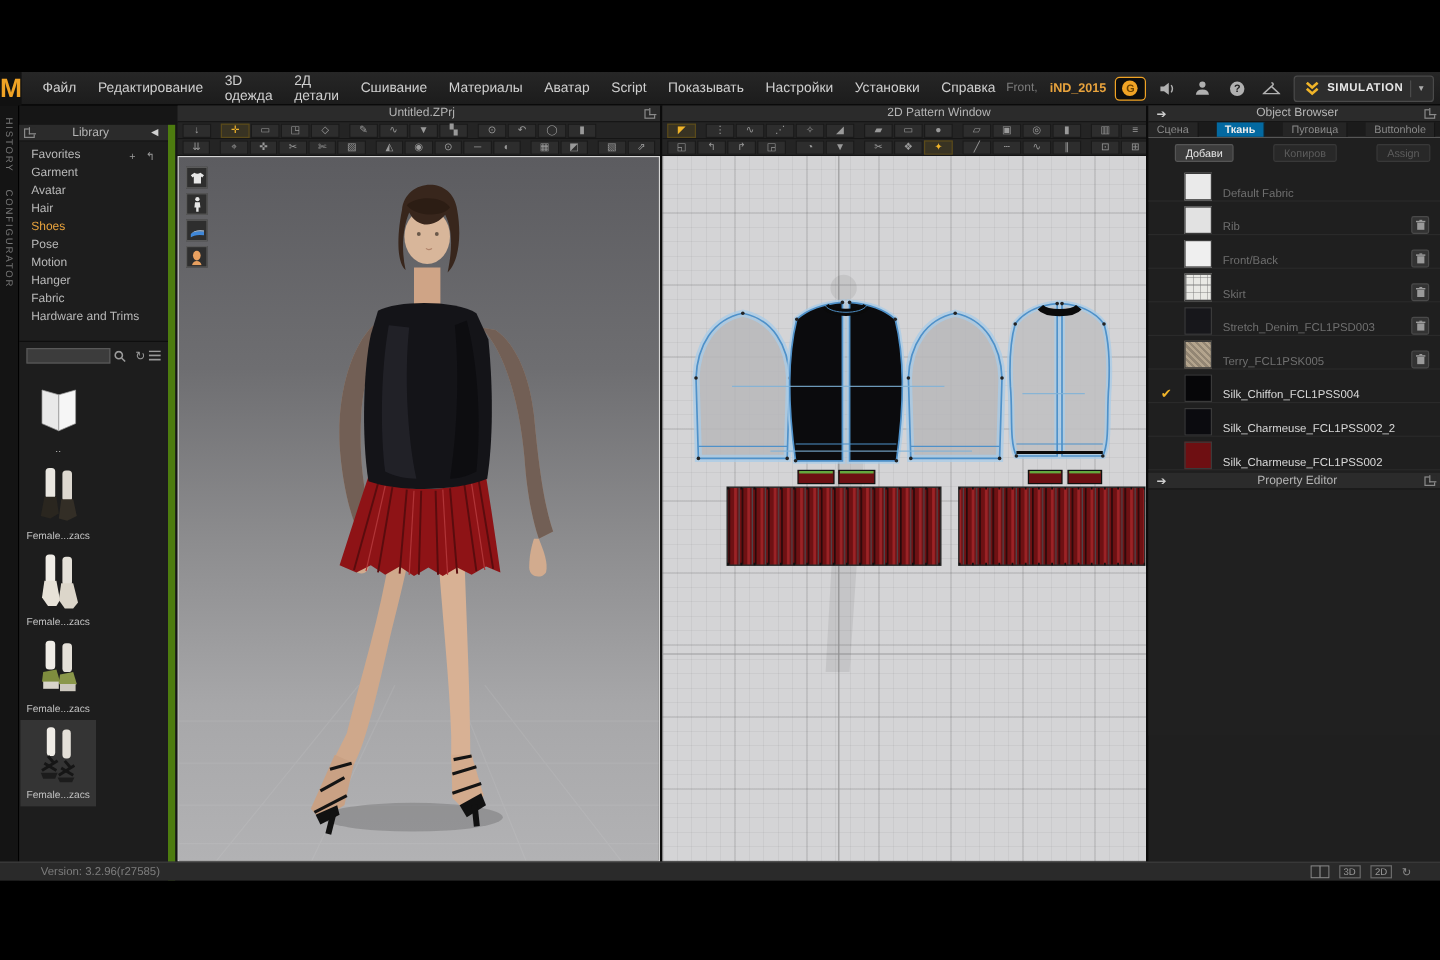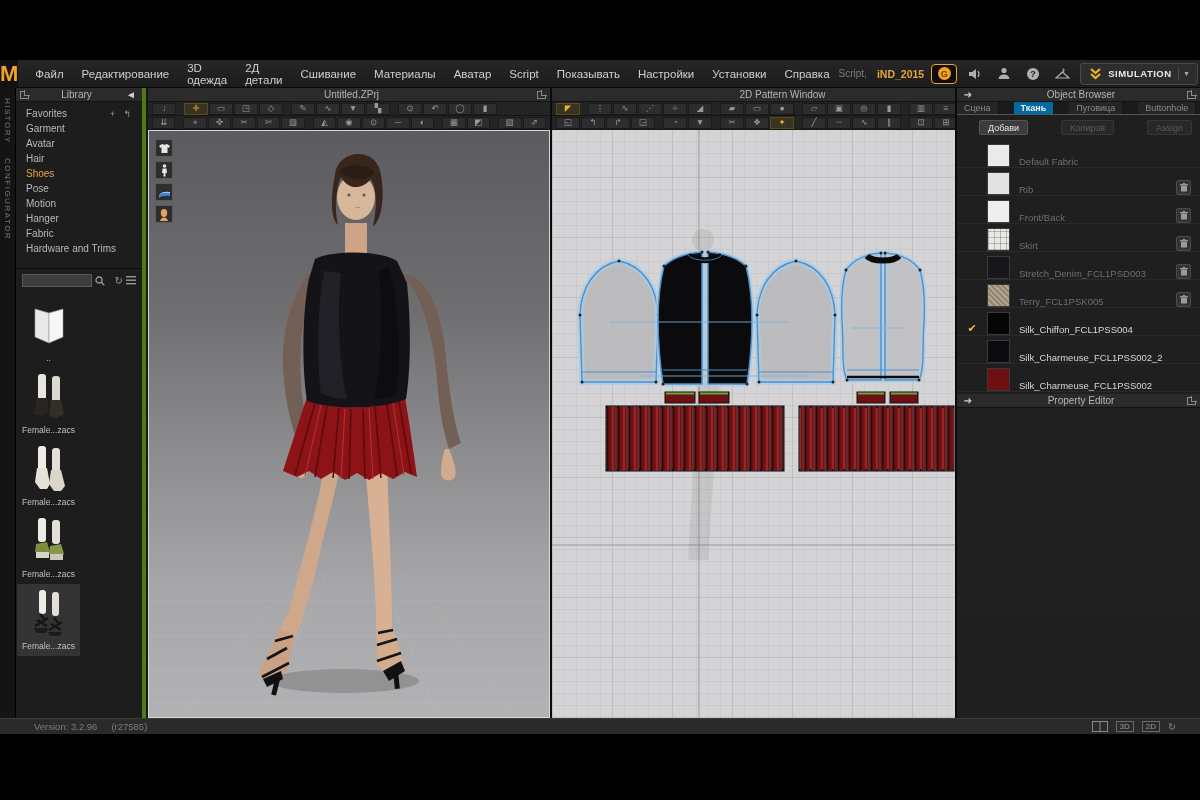--- a/index.html
+++ b/index.html
@@ -22,21 +22,21 @@
   .util-ic { width:22px; height:18px; display:flex; align-items:center; justify-content:center; }
   .sim-btn { display:flex; align-items:center; gap:6px; background:#2d2d2d; border:1px solid #4a4a4a; border-radius:3px;
     height:22px; padding:0 8px; }
   .sim-label { color:#e8e8e8; font-size:9.5px; font-weight:bold; letter-spacing:.5px; }
   .sim-caret { color:#aaa; font-size:8px; border-left:1px solid #4a4a4a; padding-left:6px; height:14px; display:flex; align-items:center; }
 
   
   #main { position:absolute; left:0; top:88px; width:1200px; height:630px; background:#161616; }
   #rail { position:absolute; left:0; top:0; width:16px; height:630px; background:#141414; border-right:1px solid #000; }
   .rail-tab { writing-mode:vertical-rl; color:#787878; font-size:8px; letter-spacing:1.5px; margin:10px 0 14px 3px; }
-  #library { position:absolute; left:16px; top:0; width:130px; height:630px; background:#1d1d1d; border-right:4px solid #4d7c0f; }
+  #library { position:absolute; left:16px; top:16px; width:130px; height:630px; background:#1d1d1d; border-right:6px solid #4d7c0f; }
   #v3d { position:absolute; left:148px; top:0; width:402px; height:630px; background:#222; }
   #p2d { position:absolute; left:550px; top:0; width:458px; height:630px; background:#222; border-left:2px solid #0b0b0b; }
   #obrowser { position:absolute; left:955px; top:0; width:245px; height:630px; background:#1f1f1f; border-left:2px solid #0b0b0b; }
 
   .panel-header { height:14px; background:#2b2b2b; border-bottom:1px solid #121212; display:flex; align-items:center;
     color:#b5b5b5; font-size:10px; padding:0 4px; }
   .panel-header .ph-title { flex:1; text-align:center; }
   .expand-ic { width:9px; height:8px; border:1px solid #8a8a8a; position:relative; }
   .expand-ic::after { content:""; position:absolute; right:-2px; top:-2px; width:5px; height:5px; background:#2b2b2b; border-left:1px solid #8a8a8a; border-bottom:1px solid #8a8a8a; }
   .arrow-ic { color:#cfcfcf; font-size:10px; width:14px; text-align:center; }
@@ -96,21 +96,21 @@
   .fname { font-size:9.5px; margin-left:9px; color:#d8d8d8; flex:1; white-space:nowrap; overflow:hidden; }
   .frow.dim .fname { color:#6f6f6f; }
   .fdel { width:15px; height:15px; margin-right:9px; background:#333; border:1px solid #4a4a4a; border-radius:2px;
     display:flex; align-items:center; justify-content:center; }
   .ob-empty { height:205px; background:#202020; }
 
   
   #statusbar { position:absolute; left:0; top:718px; width:1200px; height:16px; background:#2a2a2a;
     border-top:1px solid #3c3c3c; display:flex; align-items:center; color:#7d7d7d; font-size:9.5px; padding:0 10px; }
   #statusbar .ver { margin-left:24px; }
-  #statusbar .build { margin-left:14px; }
+  #statusbar .build { }
   #sb-right { margin-left:auto; display:flex; gap:8px; align-items:center; margin-right:14px; color:#8a8a8a; }
   .sb-box { border:1px solid #6a6a6a; font-size:8px; padding:0 3px; height:11px; display:flex; align-items:center; color:#9a9a9a; }
   #bottomfill { position:absolute; left:0; top:734px; width:1200px; height:66px; background:#000; }
 </style>
 </head>
 <body>
 
 <div id="stage">
 
   <div id="menubar">
@@ -122,21 +122,21 @@
     <div class="menu-item">Сшивание</div>
     <div class="menu-item">Материалы</div>
     <div class="menu-item">Аватар</div>
     <div class="menu-item">Script</div>
     <div class="menu-item">Показывать</div>
     <div class="menu-item">Настройки</div>
     <div class="menu-item">Установки</div>
     <div class="menu-item">Справка</div>
 
     <div id="menubar-right">
-      <span class="hello">Script,</span>
+      <span class="hello">Front,</span>
       <span class="username">iND_2015</span>
       <div class="coin-btn">
         <div class="coin">G</div>
       </div>
       <div class="util-ic">
         <svg width="14" height="12" viewBox="0 0 14 12">
           <polygon points="1,4 4,4 8,1 8,11 4,8 1,8" fill="#b0b0b0"></polygon>
           <path d="M10 3 Q12 6 10 9" stroke="#b0b0b0" fill="none" stroke-width="1.2"></path>
         </svg>
       </div>

